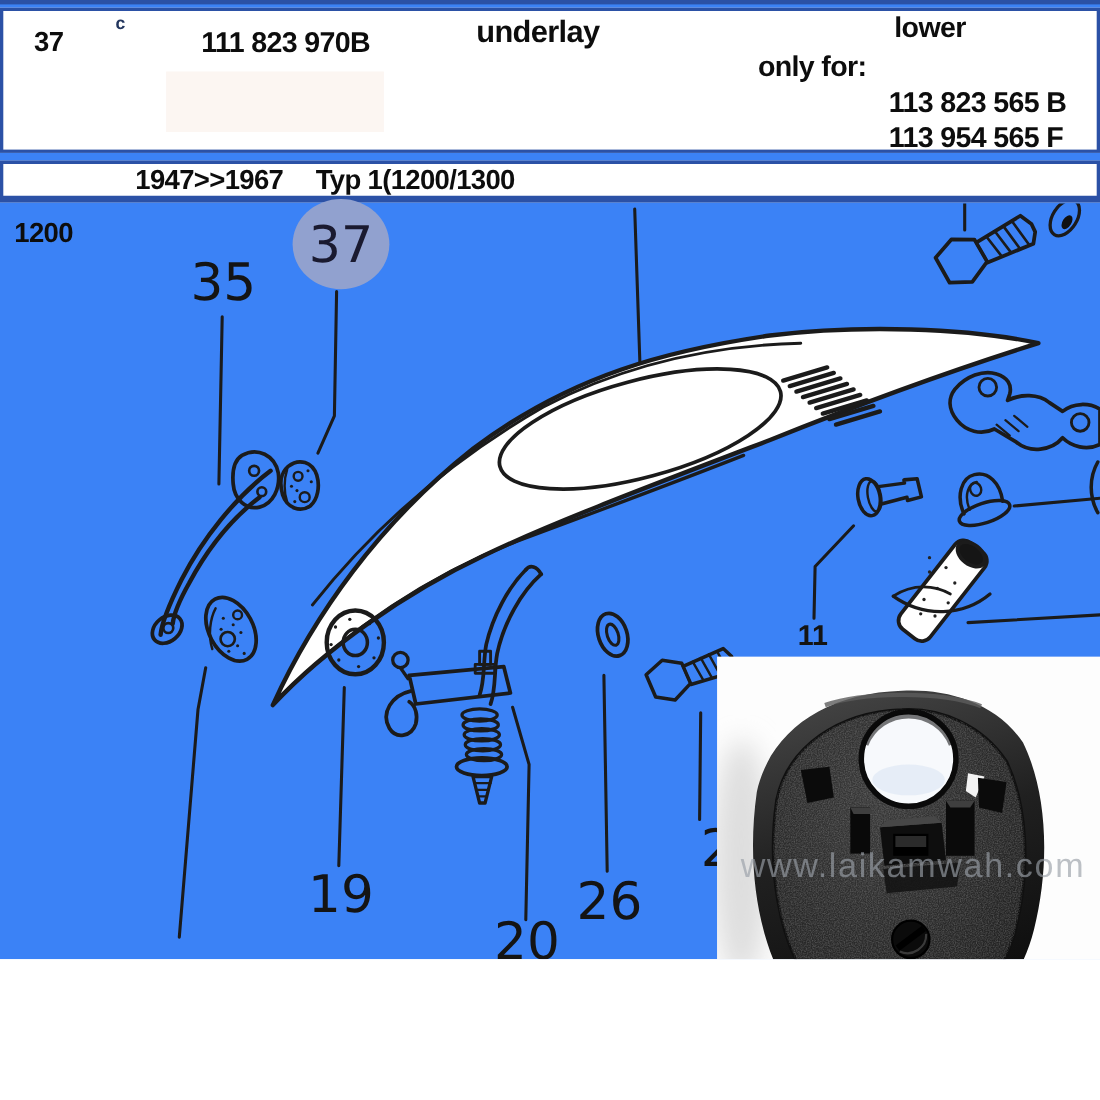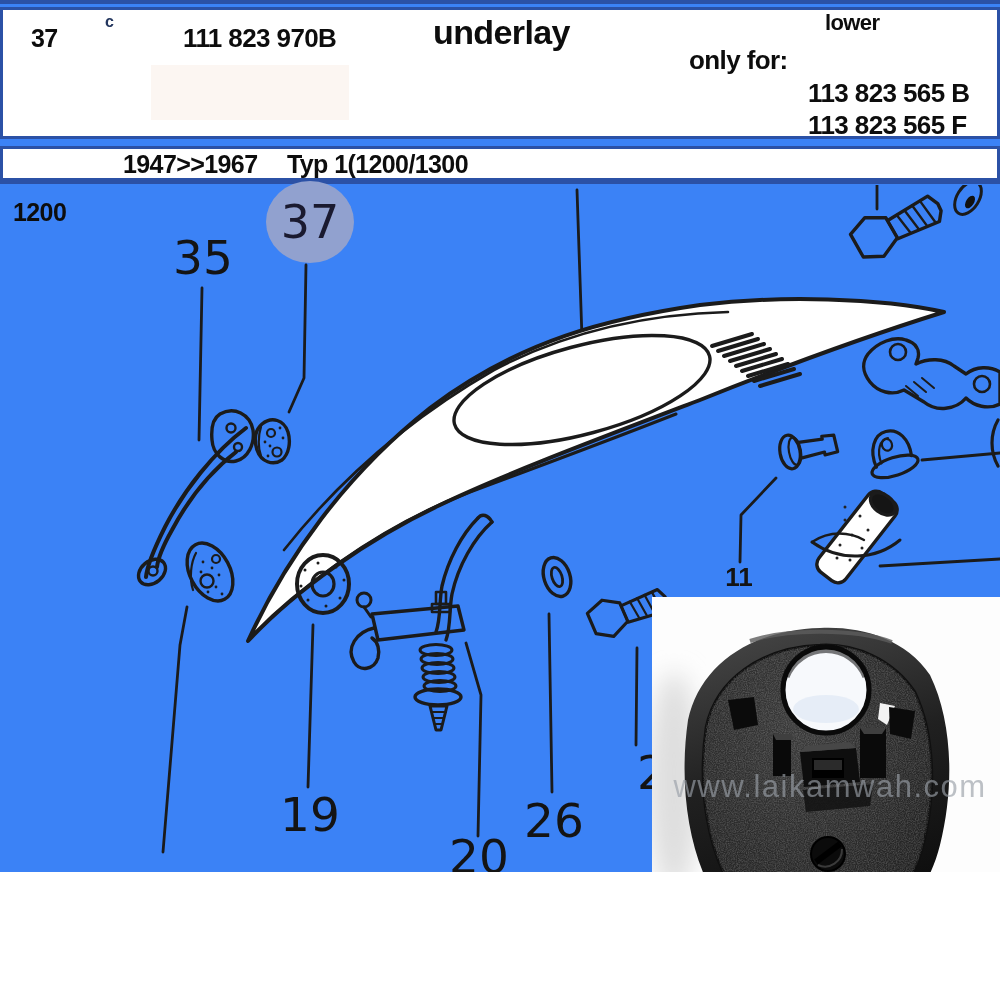--- a/index.html
+++ b/index.html
@@ -6,22 +6,22 @@
   .sheet{position:relative;width:1000px;height:872px;background:#3b82f6;overflow:hidden;
          font-family:"Liberation Sans",sans-serif;color:#111;}
   
   .topline{position:absolute;left:0;top:0;width:1000px;height:4px;background:#2b51a6;}
   .hbox1{position:absolute;left:0;top:7px;width:994px;height:126px;border:3px solid #2b51a6;background:#fff;}
   .hbox2{position:absolute;left:0;top:146px;width:994px;height:29px;border:3px solid #2b51a6;border-bottom-width:6px;background:#fff;}
   .h{position:absolute;font-weight:700;font-size:25px;letter-spacing:-0.6px;white-space:nowrap;color:#0d0d0d;}
   .h-itemno{left:28px;top:14px;}
   .h-code{left:102px;top:3px;font-size:16px;color:#23365e;}
   .h-pn{left:180px;top:13px;font-size:26px;}
-  .h-desc{left:430px;top:3px;font-size:34px;}
-  .h-pos{left:810px;top:0px;font-size:22px;margin-left:12px;}
+  .h-desc{left:430px;top:3px;font-size:28px;}
+  .h-pos{left:810px;top:0px;font-size:26px;}
   .h-onlyfor{left:686px;top:35px;font-size:26px;}
   .h-ap0{left:805px;top:35px;font-size:26px;}
   .h-ap1{left:805px;top:68px;font-size:26px;}
   .h-ap2{left:805px;top:100px;font-size:26px;}
   .erased{position:absolute;left:148px;top:55px;width:198px;height:55px;background:#fcf6f2;}
   .h2-model{left:10px;top:1px;margin-top:48px;}
   .h2-years{left:120px;top:1px;text-align:right;}
   .h2-type{left:284px;top:1px;}
   
   .diagram{position:absolute;left:0;top:185px;width:1000px;height:815px;}
@@ -44,21 +44,21 @@
 
   <div class="hbox1">
     <div class="erased"></div>
     <span class="h h-itemno">37</span>
     <span class="h h-code">c</span>
     <span class="h h-pn">111 823 970B</span>
     <span class="h h-desc">underlay</span>
     <span class="h h-pos">lower</span>
     <span class="h h-onlyfor">only for:</span>
     <span class="h h-ap1">113 823 565 B</span>
-    <span class="h h-ap2">113 823 565 F</span>
+    <span class="h h-ap2">113 954 565 F</span>
   </div>
 
   <div class="hbox2">
     <span class="h h2-model">1200</span>
     <span class="h h2-years">1947&gt;&gt;1967</span>
     <span class="h h2-type">Typ 1(1200/1300</span>
   </div>
 
   <svg class="diagram" viewBox="0 185 1000 815">
     <g stroke="#1b1b1b" fill="none" stroke-linecap="round" stroke-linejoin="round">

